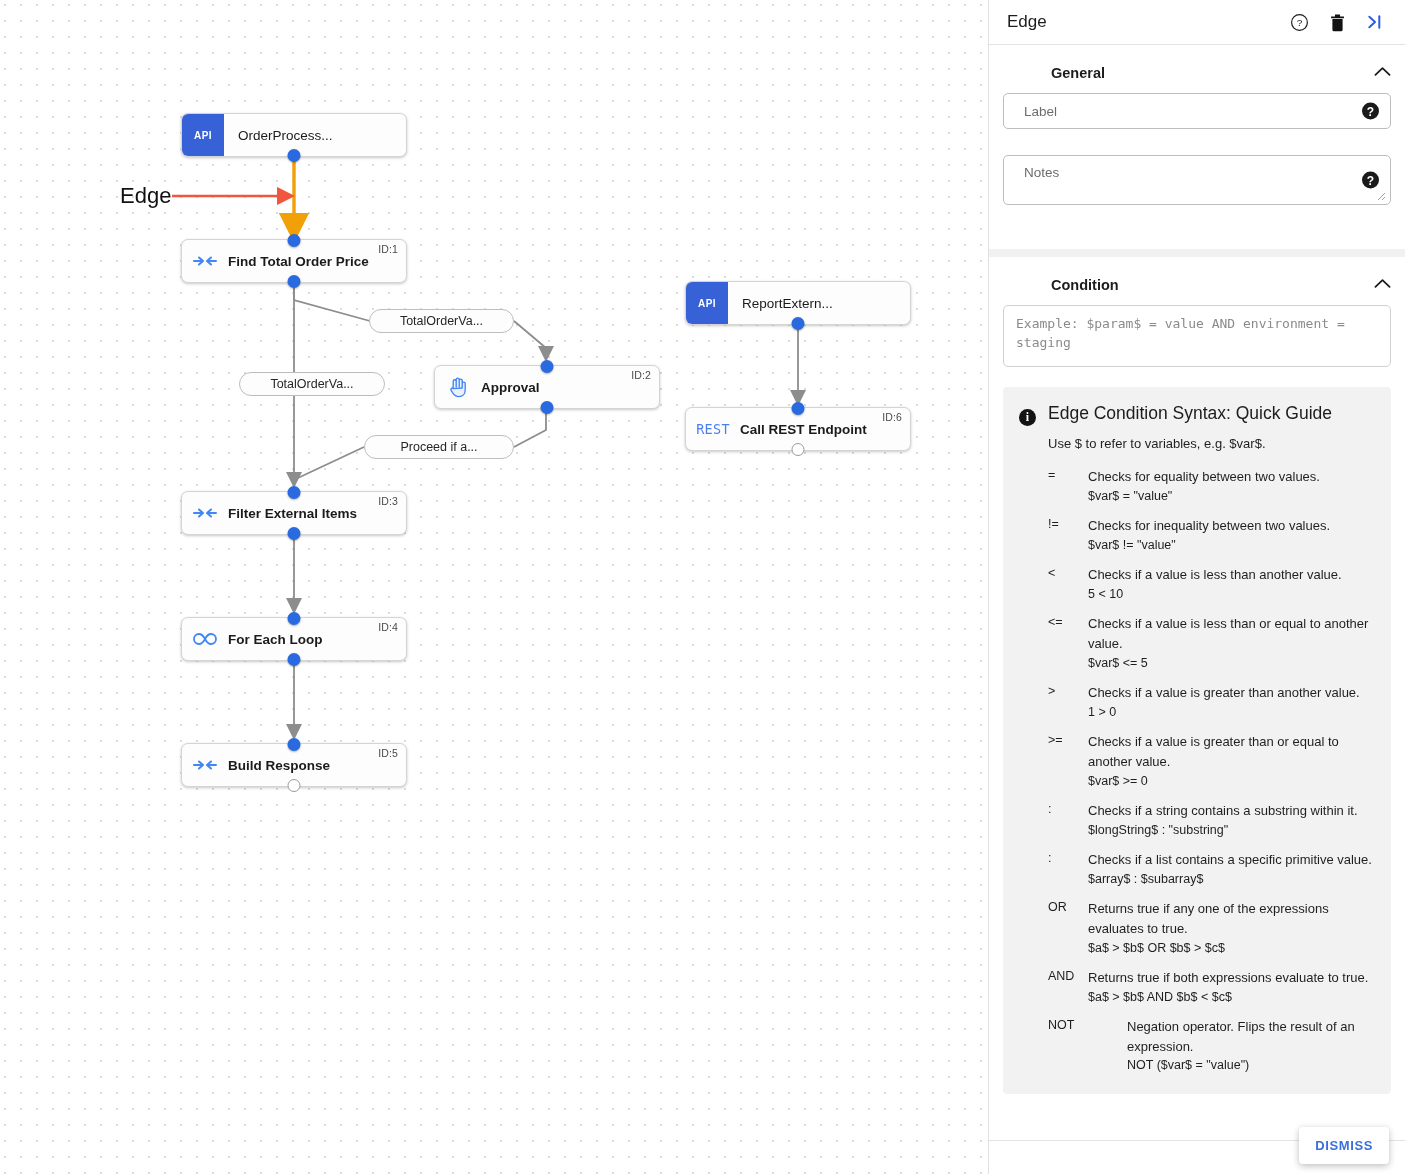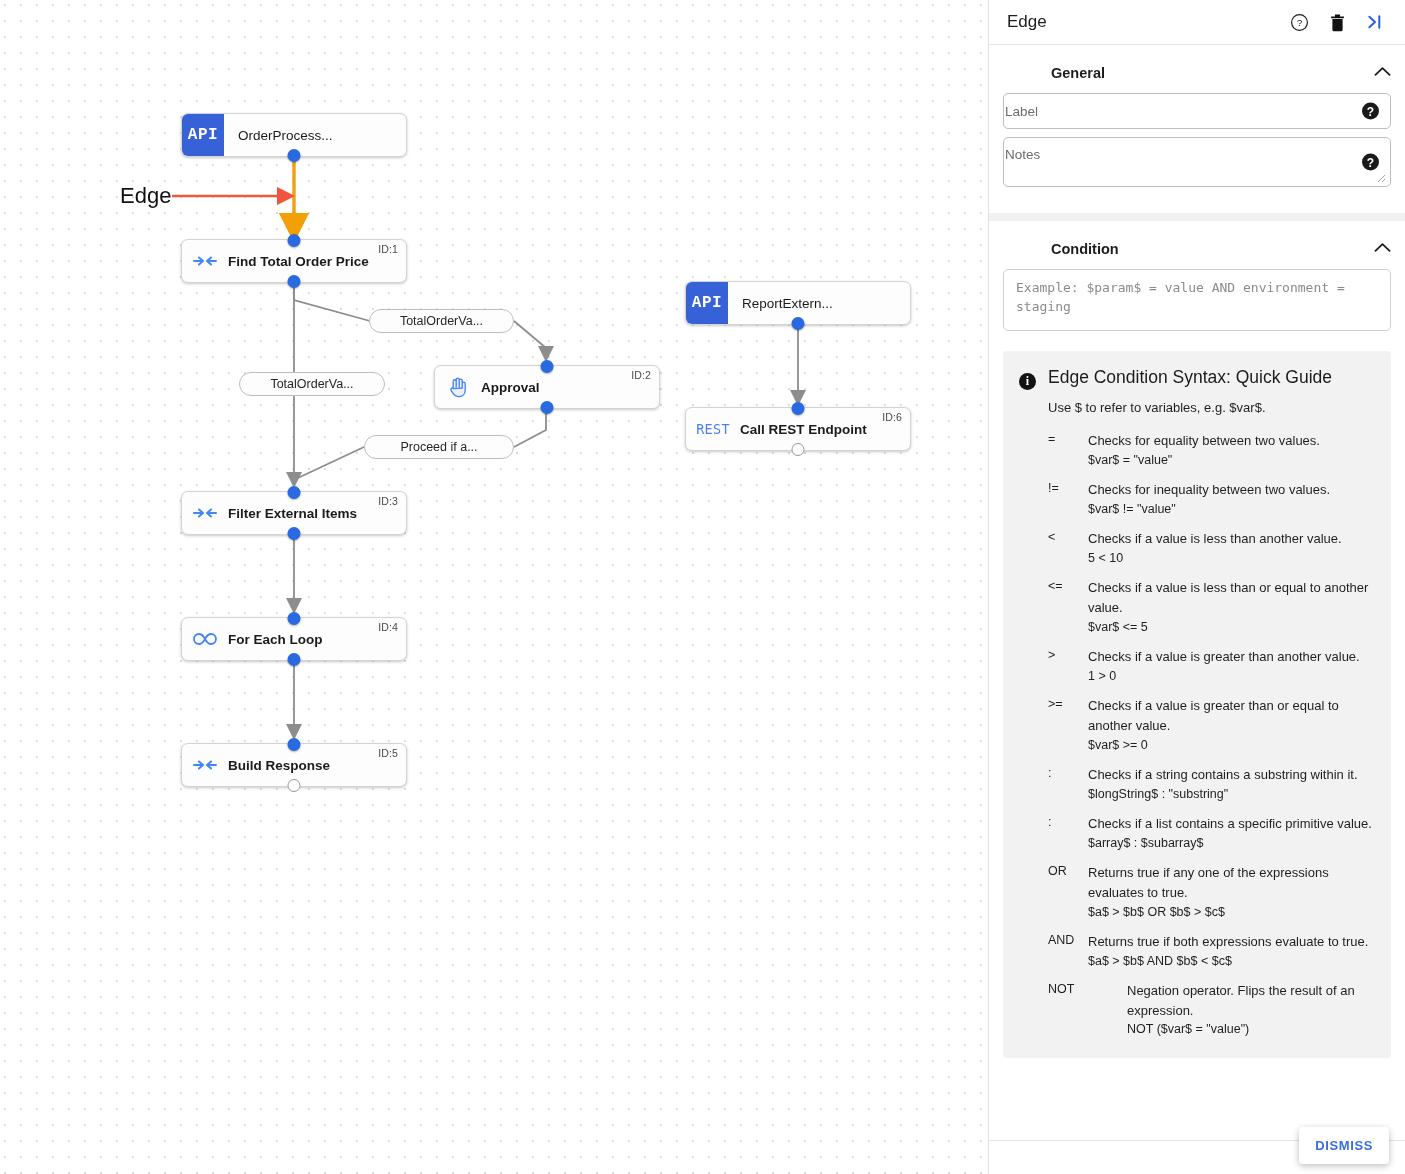--- a/index.html
+++ b/index.html
@@ -52,23 +52,23 @@
     top: 3px; right: 8px;
     font-size: 10.5px;
     color: #4a4a4a;
     letter-spacing: .1px;
   }
   .badge {
     width: 42px; height: 100%;
     background: #3761d6;
     display: flex; align-items: center; justify-content: center;
     color: #fff;
-    font-family: Liberation Mono, monospace;
+    font-family: Liberation Sans, sans-serif;
     font-weight: bold;
-    font-size: 16px;
+    font-size: 10px;
     letter-spacing: .5px;
     flex: 0 0 42px;
   }
   .api-title {
     font-size: 13.5px; color: #1b1b1b; font-weight: normal;
     padding-left: 14px; white-space: nowrap;
   }
   .icon-slot {
     width: 46px; flex: 0 0 46px;
     display: flex; align-items: center; justify-content: center;
@@ -160,22 +160,22 @@
   .sec-title { font-size: 14.5px; font-weight: bold; color: #1d1d1d; flex: 1; }
   .chev { color: #1d1d1d; }
 
   .field {
     position: relative;
     border: 1px solid #bdbdbd;
     border-radius: 5px;
     background: #fff;
     height: 36px;
     display: flex; align-items: center;
-    padding: 0 42px 0 1px;
-    margin-bottom: 8px;
+    padding: 0 42px 0 20px;
+    margin-bottom: 26px;
   }
   .field.tall { height: 50px; align-items: flex-start; padding-top: 9px; }
   .field .ph { font-size: 13.5px; color: #6d6d6d; }
   .qmark {
     position: absolute;
     right: 11px; top: 50%; transform: translateY(-50%);
     width: 17px; height: 17px; border-radius: 50%;
     background: #1a1a1a; color: #fff;
     font-size: 12px; font-weight: bold;
     display: flex; align-items: center; justify-content: center;

